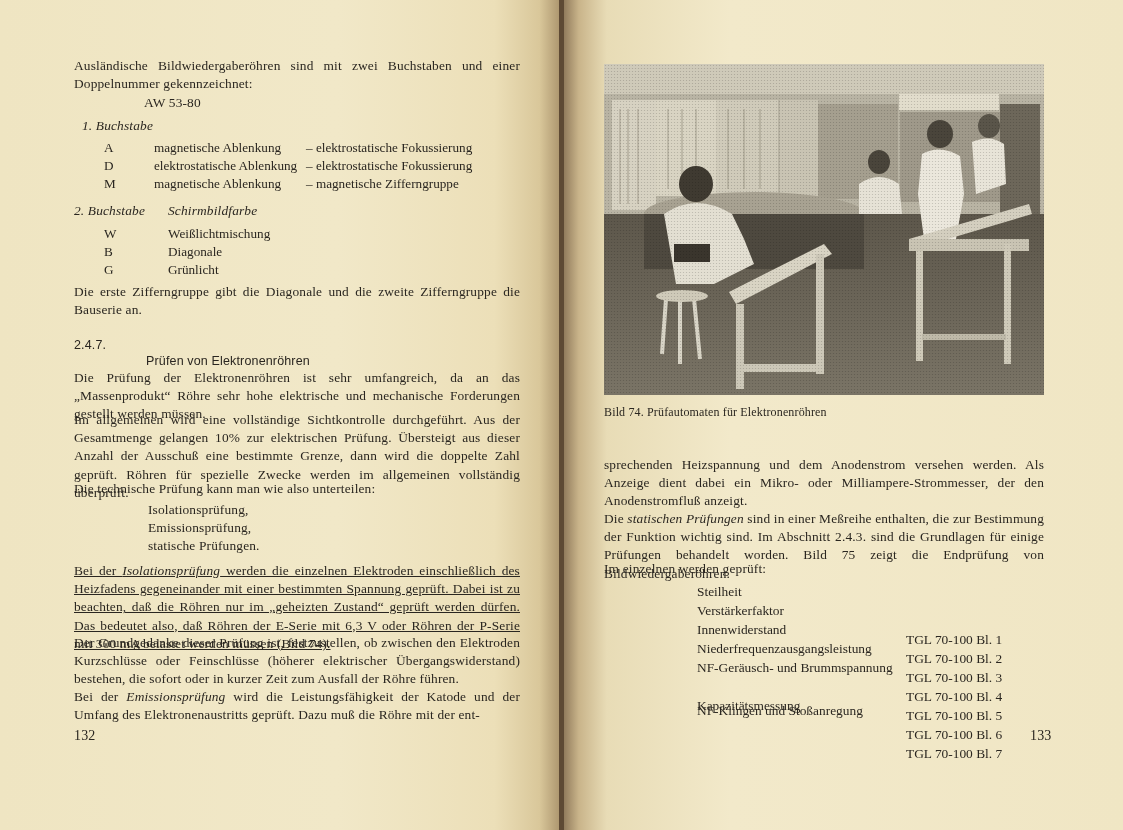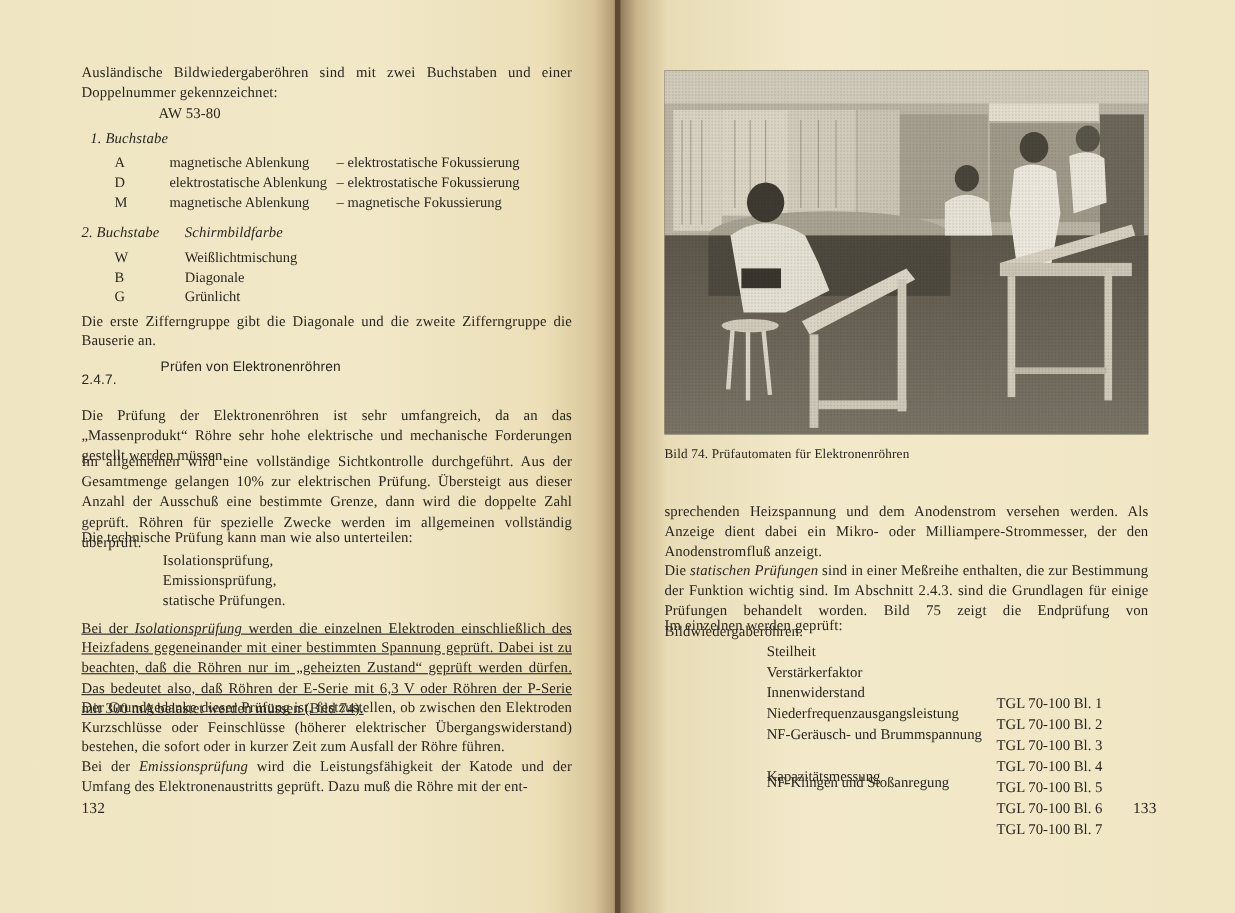--- a/index.html
+++ b/index.html
@@ -35,21 +35,21 @@
   #code { left: 144px; top: 94px; }
   #b1 { left: 82px; top: 117px; }
   .row3 { position: absolute; font-size: 13.2px; line-height: 18px; white-space: nowrap; }
   .colA { left: 104px; }
   .colB { left: 154px; }
   .colC { left: 306px; }
   #b2 { left: 74px; top: 202px; }
   #b2sub { left: 168px; top: 202px; }
   #diag { left: 74px; top: 283px; width: 446px; }
   #sec-num { left: 74px; top: 336px; font-size: 12.5px; }
-  #sec-title { left: 146px; top: 324px; font-size: 12.5px; }
+  #sec-title { left: 146px; top: 352px; font-size: 12.5px; }
   #p1 { left: 74px; top: 369px; width: 446px; }
   #p2 { left: 74px; top: 411px; width: 446px; }
   #p3 { left: 74px; top: 480px; width: 446px; }
   #list { left: 148px; top: 501px; }
   #p4 { left: 74px; top: 562px; width: 446px; text-decoration: underline; }
   #p5 { left: 74px; top: 634px; width: 446px; }
   #p6 { left: 74px; top: 688px; width: 446px; }
   #pn-left { left: 74px; top: 727px; font-size: 14px; }
 
   
@@ -79,21 +79,21 @@
 <div id="b1" class="text it">1. Buchstabe</div>
 <div>
   <div class="row3 colA" style="top:139px">A</div>
   <div class="row3 colB" style="top:139px">magnetische Ablenkung</div>
   <div class="row3 colC" style="top:139px">– elektrostatische Fokussierung</div>
   <div class="row3 colA" style="top:157px">D</div>
   <div class="row3 colB" style="top:157px">elektrostatische Ablenkung</div>
   <div class="row3 colC" style="top:157px">– elektrostatische Fokussierung</div>
   <div class="row3 colA" style="top:175px">M</div>
   <div class="row3 colB" style="top:175px">magnetische Ablenkung</div>
-  <div class="row3 colC" style="top:175px">– magnetische Fokussierung</div>
+  <div class="row3 colC" style="top:175px">– magnetische Zifferngruppe</div>
 </div>
 
 <div id="b2" class="text it">2. Buchstabe</div>
 <div id="b2sub" class="text it">Schirmbildfarbe</div>
 <div>
   <div class="row3 colA" style="top:225px">W</div>
   <div class="row3" style="top:225px;left:168px">Weißlichtmischung</div>
   <div class="row3 colA" style="top:243px">B</div>
   <div class="row3" style="top:243px;left:168px">Diagonale</div>
   <div class="row3 colA" style="top:261px">G</div>

